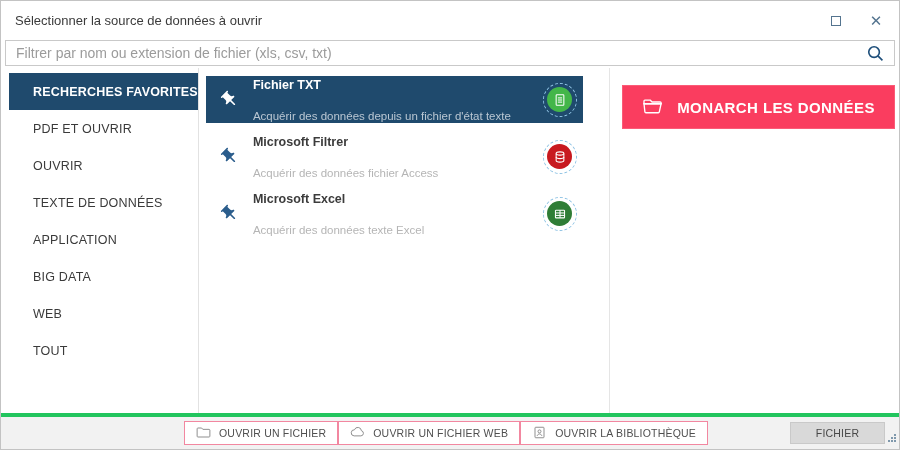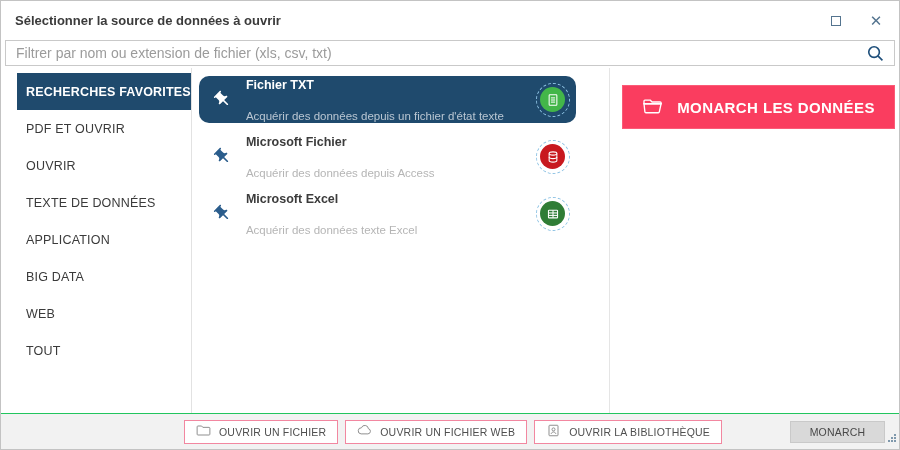--- a/index.html
+++ b/index.html
@@ -4,45 +4,45 @@
 <style>
   * { margin:0; padding:0; box-sizing:border-box; }
   html,body { width:900px; height:450px; background:#fff; }
   body { font-family:"Liberation Sans", sans-serif; }
 
   .window { width:900px; height:450px; border:1px solid #c3c3c3; background:#fff;
             display:flex; flex-direction:column; overflow:hidden; }
 
   
   .titlebar { flex:0 0 39px; display:flex; align-items:center; padding:0 12px 0 14px; }
-  .title { font-size:13px; font-weight:700; color:#3b3b3b; }
+  .title { font-size:13px; font-weight:400; color:#3b3b3b; }
   .controls { margin-left:auto; display:flex; gap:18px; align-items:center; }
   .ctrl-btn { width:22px; height:20px; display:flex; align-items:center; justify-content:center;
               color:#54748f; cursor:pointer; }
   .max-glyph { width:10px; height:10px; border:1px solid #54748f; display:inline-block; }
   .close-glyph { font-size:15px; line-height:1; color:#54748f; }
 
   
   .searchbar { flex:0 0 26px; margin:0 4px; border:1px solid #c9c9c9; display:flex; align-items:center; background:#fff; }
   .search-input { flex:1; border:0; outline:none; height:100%; padding:0 10px; font-size:14px; color:#333;
                   font-family:"Liberation Sans", sans-serif; }
   .search-input::placeholder { color:#9b9b9b; }
   .search-icon { flex:0 0 auto; display:flex; align-items:center; padding-right:9px; cursor:pointer; }
 
   
   .content { flex:1; display:flex; min-height:0; margin-top:2px; }
 
   .sidebar { flex:0 0 177px; border-right:1px solid #e2e2e2; padding-top:5px; background:#fff; }
-  .side-item { height:37px; margin-left:16px; padding-left:9px; display:flex; align-items:center;
+  .side-item { height:37px; margin-left:8px; padding-left:24px; display:flex; align-items:center;
                font-size:12.5px; color:#3a3a3a; letter-spacing:.2px; cursor:pointer; white-space:nowrap; }
   .side-item.selected { background:#1f4a6d; color:#fff; font-weight:700; }
 
   .main { flex:1; padding:8px 0 0 7px; background:#fff; }
   .source-item { width:377px; height:47px; margin-bottom:10px; display:flex; align-items:center;
-                 padding:0 6px 0 14px; cursor:pointer; background:#fff;border-radius:10px; }
+                 padding:0 6px 0 14px; cursor:pointer; background:#fff; }
   .source-item.selected { background:#1f4a6d; }
   .pin { flex:0 0 20px; margin-right:13px; display:flex; align-items:center; justify-content:center; }
   .pin svg { width:19px; height:19px; transform:rotate(-45deg); fill:#2b5d8c; }
   .selected .pin svg { fill:#ffffff; }
   .source-text { flex:1; display:flex; flex-direction:column; }
   .source-title { font-size:12.5px; font-weight:700; color:#3c3c3c; }
   .selected .source-title { color:#fff; }
   .source-sub { font-size:11.5px; color:#b5b5b5; margin-top:18px; }
   .selected .source-sub { color:#b9c6d2; }
   .badge { flex:0 0 34px; width:34px; height:34px; border-radius:50%;
@@ -54,22 +54,22 @@
   .bg-dgreen { background:#2f7d36; }
 
   .right-panel { flex:0 0 290px; border-left:1px solid #e5e5e5; padding:17px 4px 0 12px; background:#fff; }
   .get-data-btn { width:100%; height:44px; background:#fa3d5f; border:1px solid #fb5b77; color:#fff;
                   display:flex; align-items:center; justify-content:center; gap:13px;
                   font-size:15px; font-weight:700; letter-spacing:.4px; cursor:pointer;
                   font-family:"Liberation Sans", sans-serif; }
   .get-data-btn svg { width:22px; height:18px; stroke:#fff; fill:none; stroke-width:1.5; }
 
   
-  .footer { flex:0 0 36px; background:#f2f2f2; border-top:1px solid #22c55e; display:flex;
-            align-items:center; padding:0 14px 0 183px; gap:7px; position:relative; }
+  .footer { flex:0 0 36px; background:#f2f2f2; border-top:4px solid #22c55e; display:flex;
+            align-items:center; padding:0 14px 0 183px; position:relative; }
   .footer-btn { height:24px; background:#fff; border:1px solid #f287a0; color:#4f4f4f;
                 display:flex; align-items:center; gap:8px; padding:0 11px; font-size:10.5px;
                 letter-spacing:.2px; cursor:pointer; font-family:"Liberation Sans", sans-serif; white-space:nowrap; }
   .footer-btn svg { width:15px; height:13px; stroke:#8c8c8c; fill:none; stroke-width:1.3; }
   .cancel-btn { margin-left:auto; width:95px; height:22px; background:#d9d9d9; border:1px solid #c9c9c9;
                 color:#484848; font-size:10.5px; letter-spacing:.2px; cursor:pointer;
                 font-family:"Liberation Sans", sans-serif; }
   .grip { position:absolute; right:2px; bottom:2px; }
 </style>
 </head>
@@ -136,22 +136,22 @@
         </span>
       </div>
 
       <div class="source-item">
         <span class="pin">
           <svg viewBox="0 0 24 24">
               <path d="M16 9V4h1c.55 0 1-.45 1-1s-.45-1-1-1H7c-.55 0-1 .45-1 1s.45 1 1 1h1v5c0 1.66-1.34 3-3 3v2h5.97v7l1 1 1-1v-7H19v-2c-1.66 0-3-1.34-3-3z"></path>
             </svg>
         </span>
         <span class="source-text">
-          <span class="source-title">Microsoft Fichier</span>
-          <span class="source-sub">Acquérir des données depuis Access</span>
+          <span class="source-title">Microsoft Filtrer</span>
+          <span class="source-sub">Acquérir des données fichier Access</span>
         </span>
         <span class="badge">
           <span class="badge-inner bg-red">
             <svg viewBox="0 0 20 20">
                 <ellipse cx="10" cy="5" rx="5.5" ry="2.3"></ellipse>
                 <path d="M4.5 5v10c0 1.3 2.5 2.3 5.5 2.3s5.5-1 5.5-2.3V5"></path>
                 <path d="M4.5 10c0 1.3 2.5 2.3 5.5 2.3s5.5-1 5.5-2.3"></path>
               </svg>
           </span>
         </span>
@@ -219,21 +219,21 @@
       <span>
         <svg viewBox="0 0 20 17">
             <rect x="4" y="1.5" width="12" height="14" rx="1"></rect>
             <circle cx="10" cy="7" r="2"></circle>
             <path d="M6.8 13c.6-1.8 2-2.6 3.2-2.6s2.6.8 3.2 2.6"></path>
           </svg>
       </span>
       <span>OUVRIR LA BIBLIOTHÈQUE</span>
     </button>
 
-    <button class="cancel-btn">MONARCH</button>
+    <button class="cancel-btn">FICHIER</button>
 
     <span class="grip">
       <svg width="10" height="10" viewBox="0 0 10 10">
           <g fill="#7f98ac">
             <rect x="7" y="1" width="2" height="2"></rect>
             <rect x="7" y="4" width="2" height="2"></rect>
             <rect x="7" y="7" width="2" height="2"></rect>
             <rect x="4" y="4" width="2" height="2"></rect>
             <rect x="4" y="7" width="2" height="2"></rect>
             <rect x="1" y="7" width="2" height="2"></rect>

